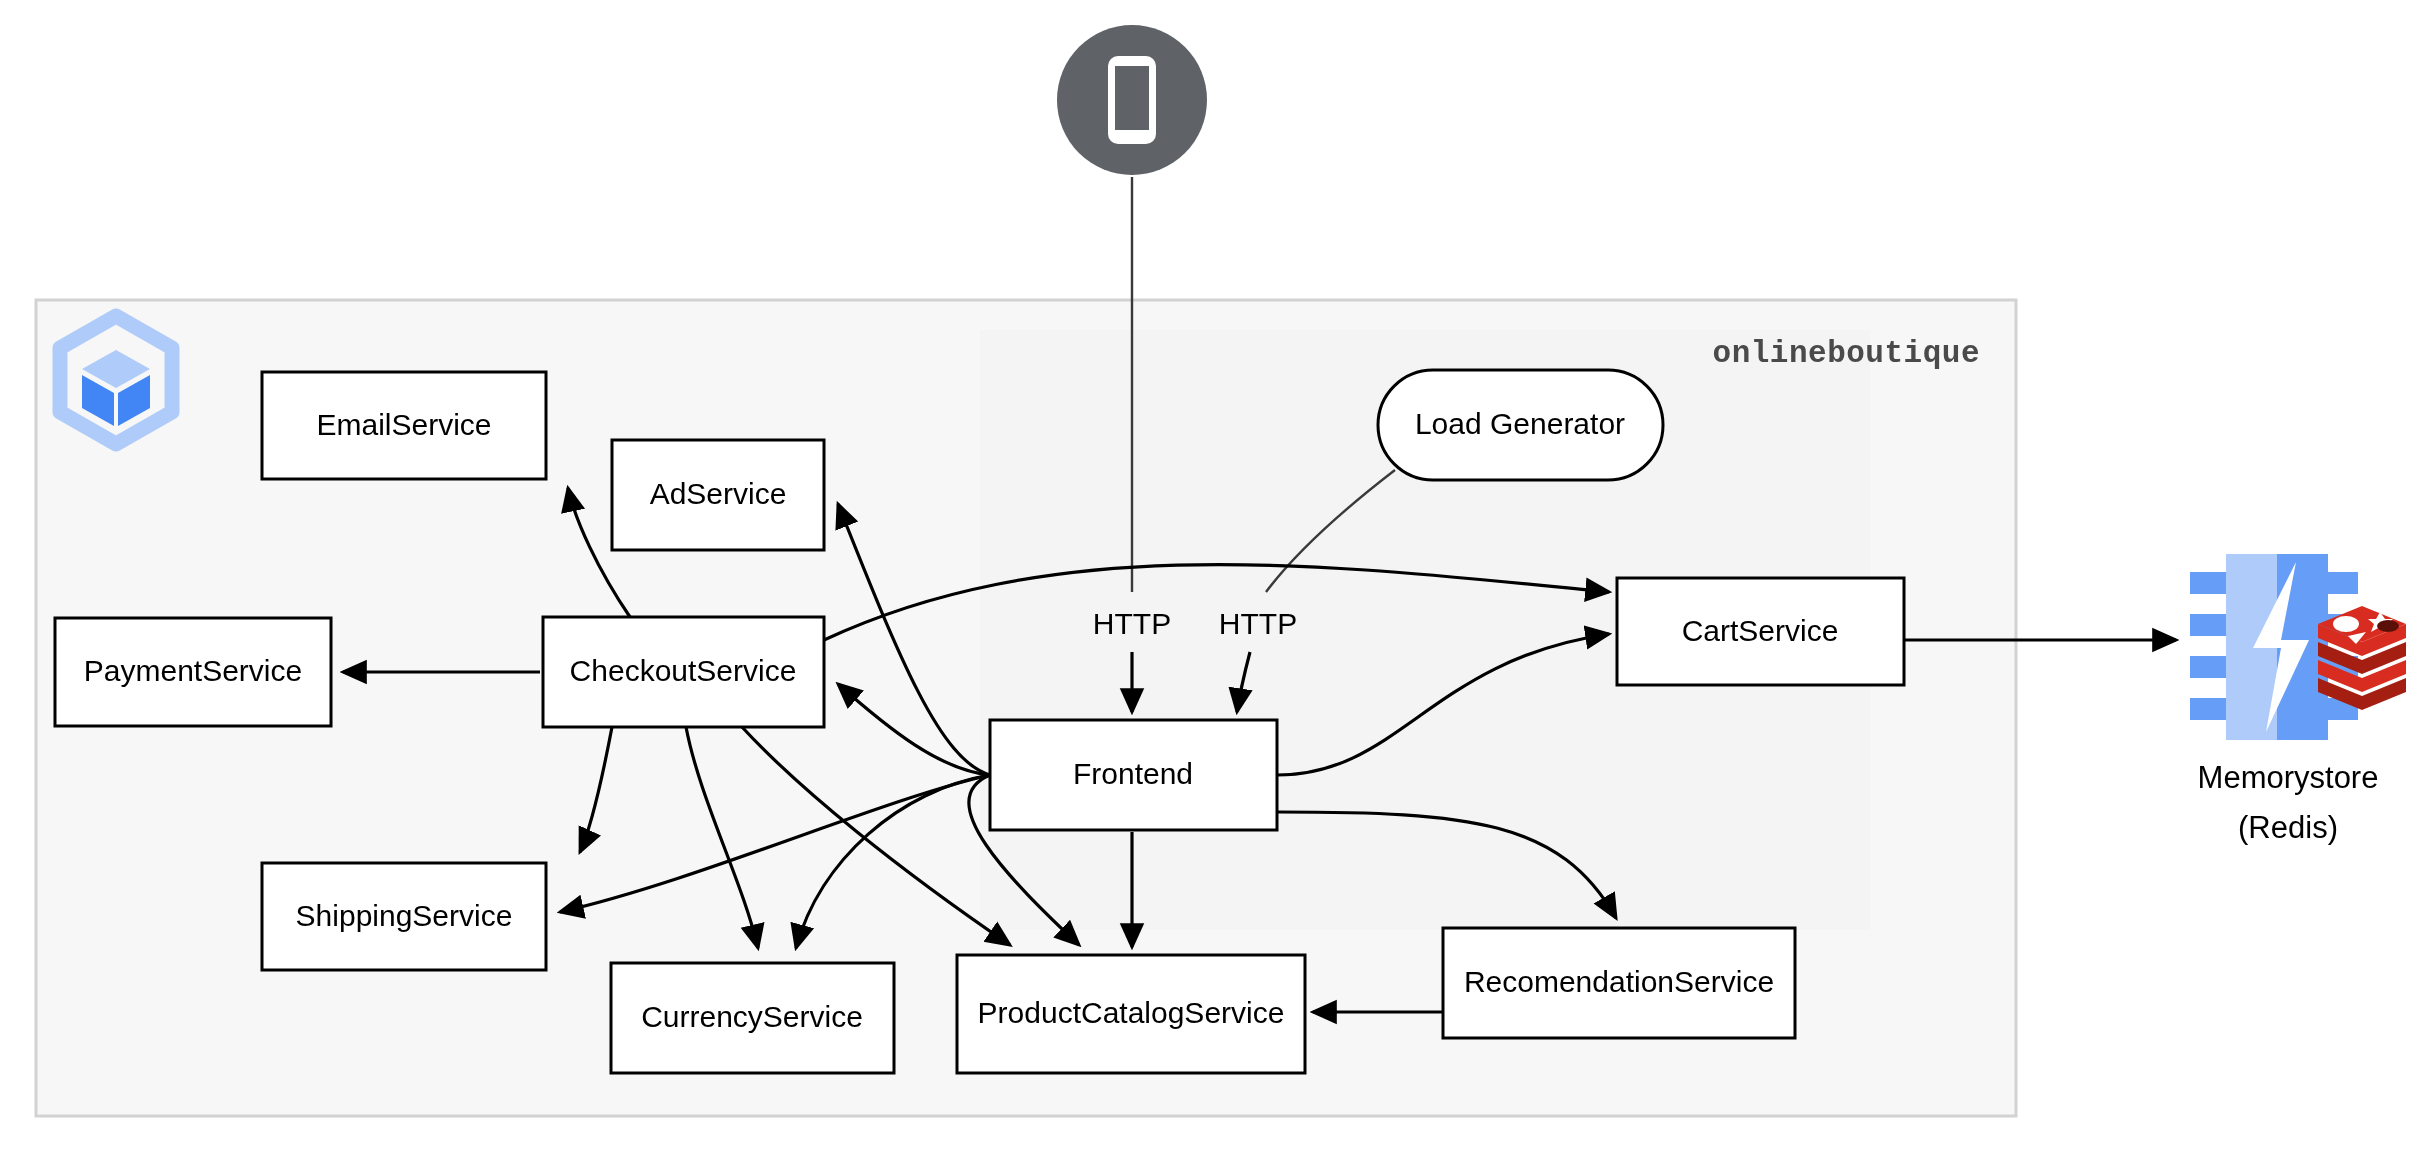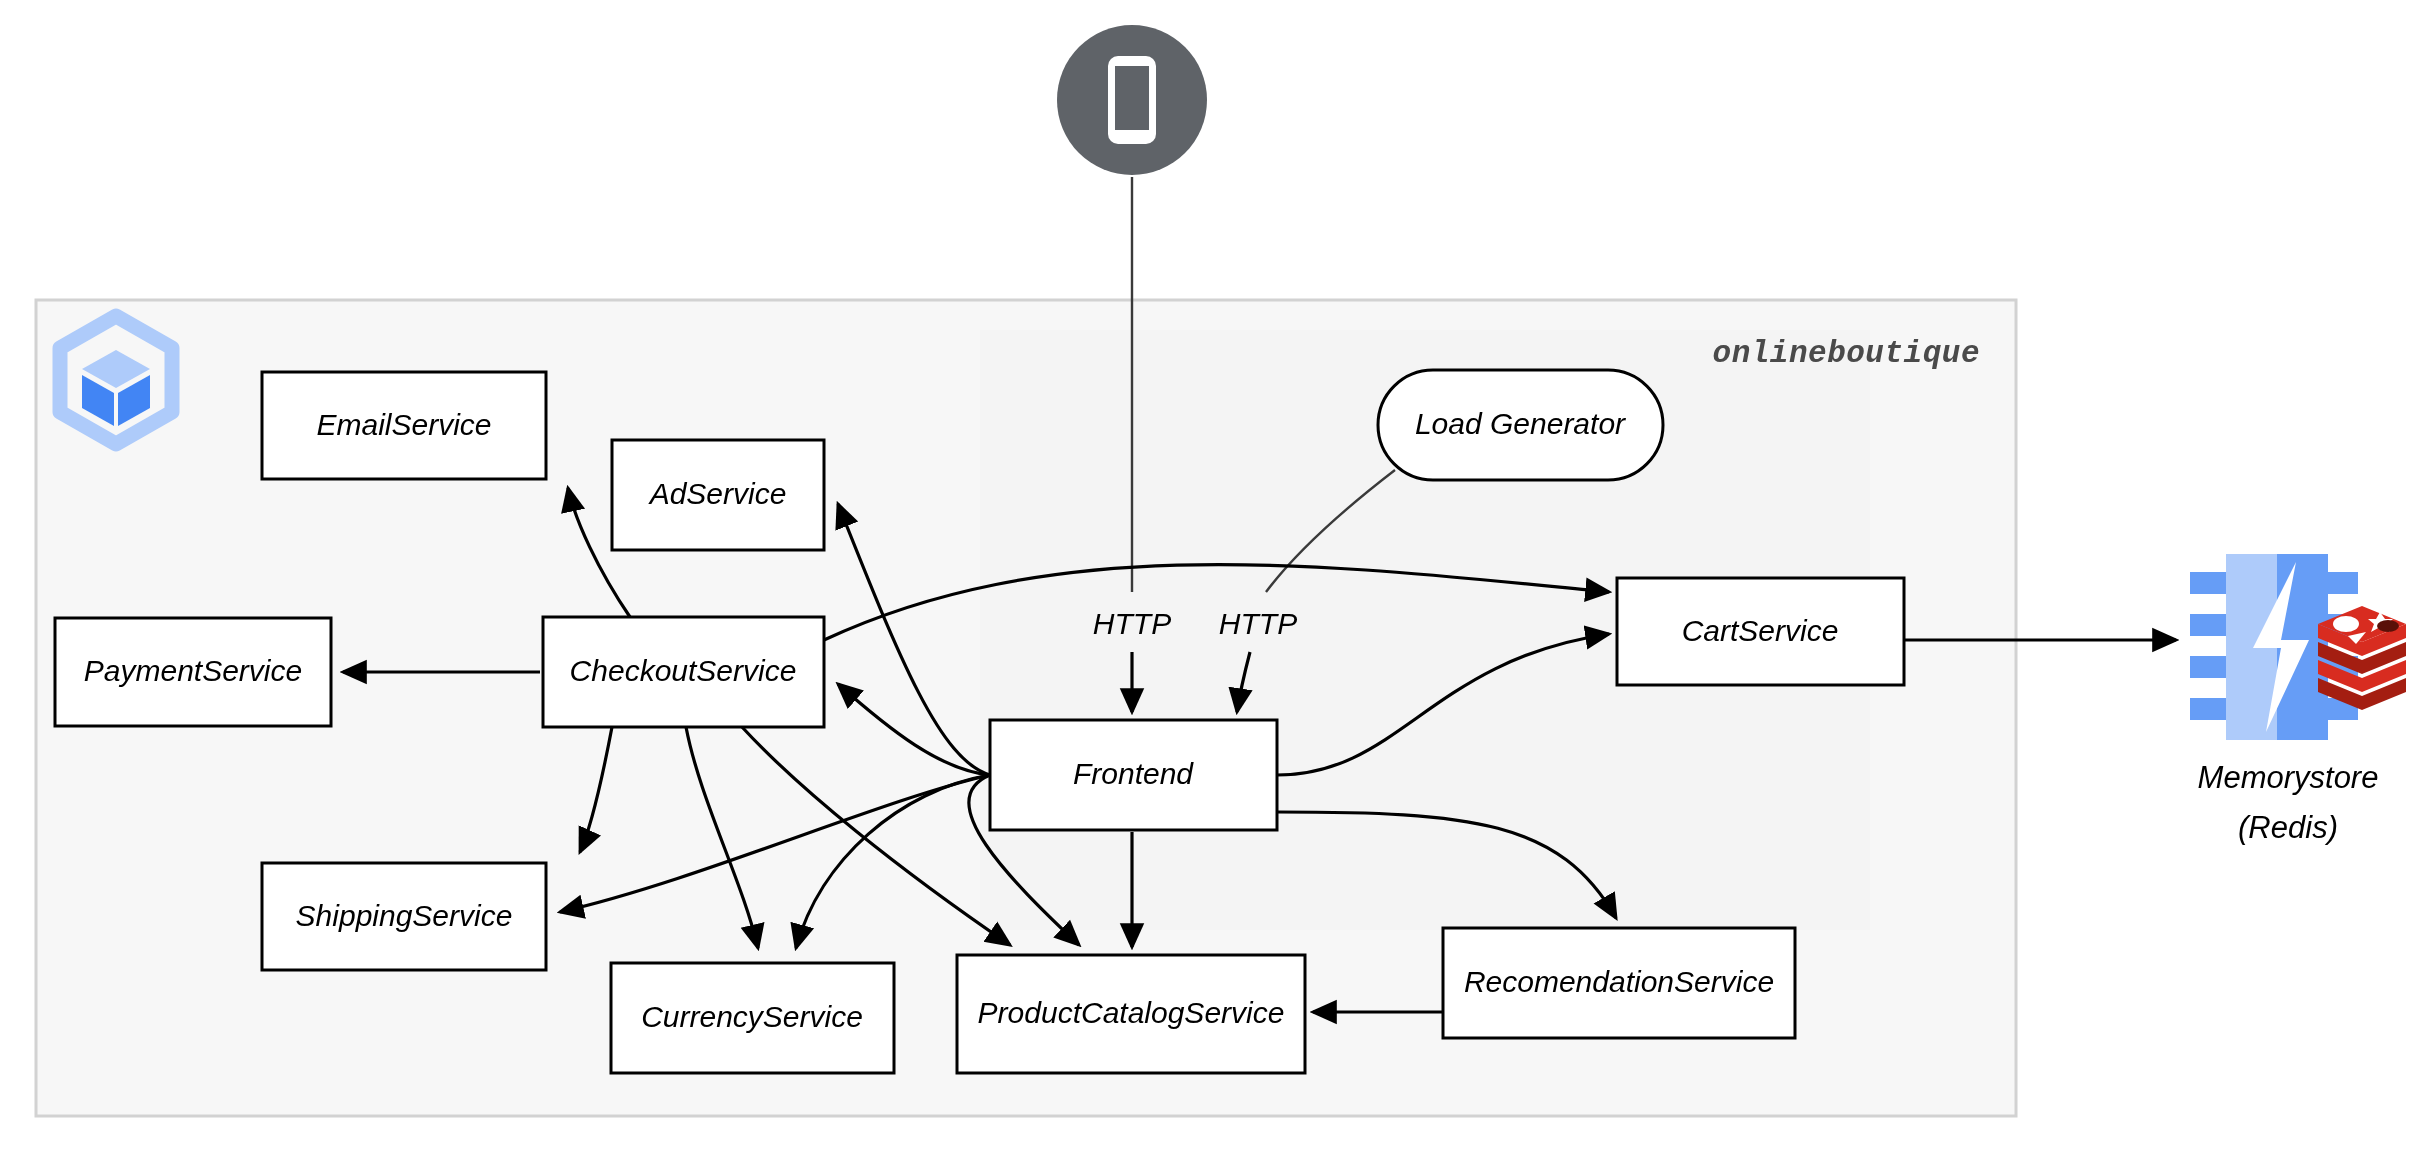--- a/index.html
+++ b/index.html
@@ -9,21 +9,20 @@
   }
   body {
     font-family: "Liberation Sans", sans-serif;
   }
   #stage {
     position: relative;
     width: 2420px;
     height: 1154px;
     background: #ffffff;
     overflow: hidden;
-    font-style: italic;
   }
   svg#diagram {
     position: absolute;
     top: 0;
     left: 0;
     width: 2420px;
     height: 1154px;
     display: block;
   }
   .node-box {

